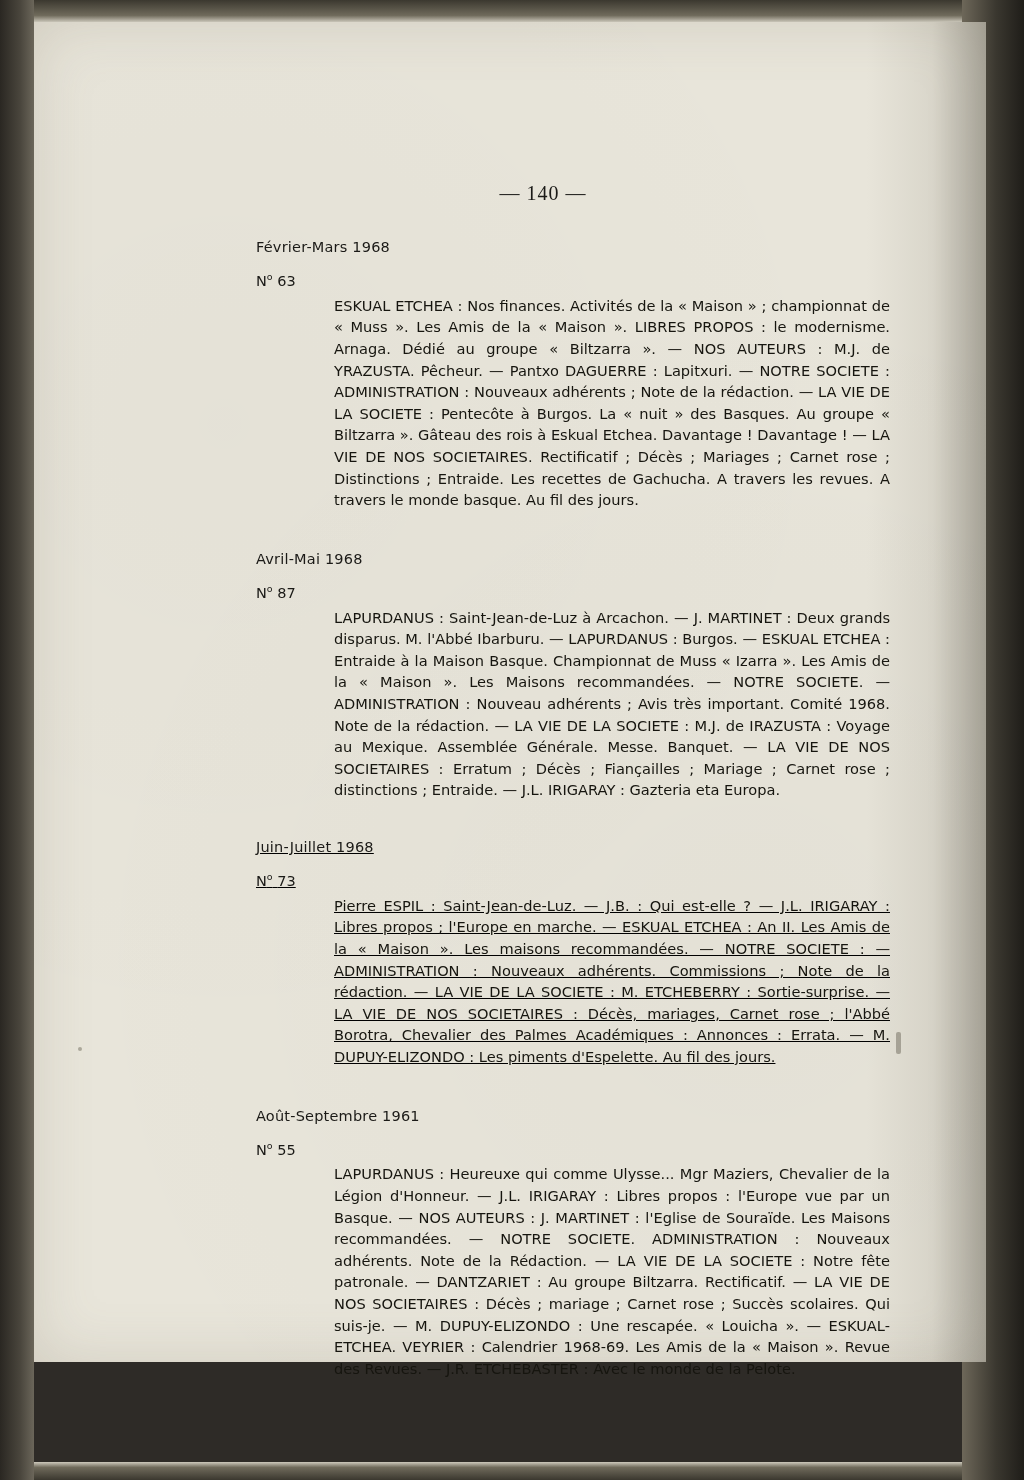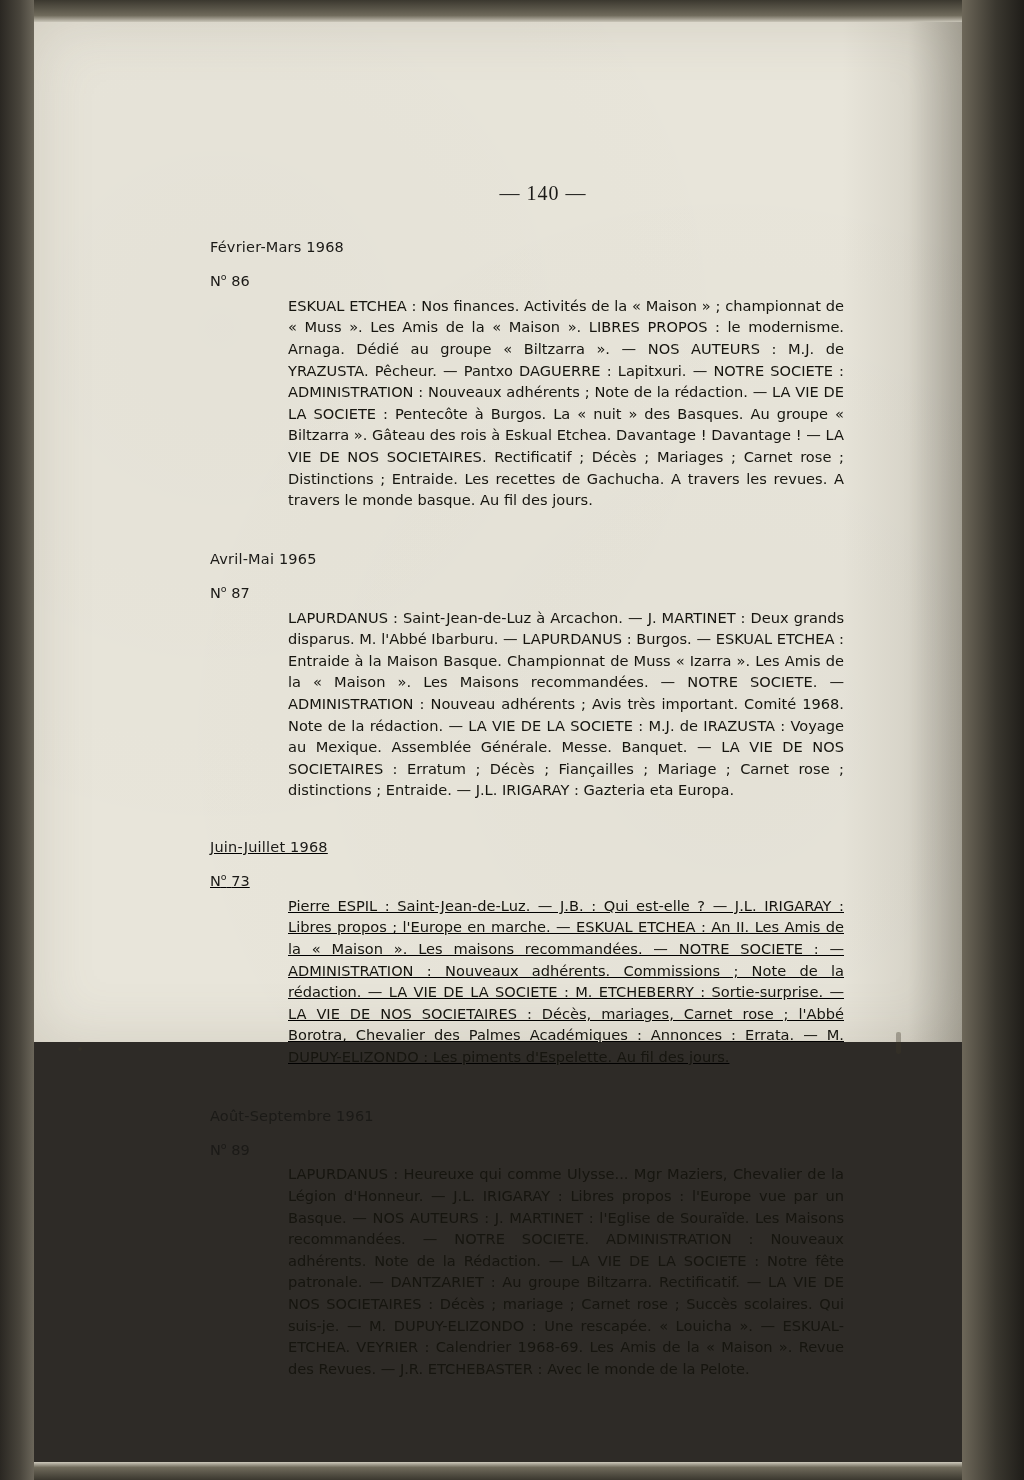--- a/index.html
+++ b/index.html
@@ -31,26 +31,27 @@
     position: absolute;
     right: 0; top: 0;
     width: 62px; height: 1480px;
     background: linear-gradient(to left, #1f1d19 0%, #3a372f 45%, #6d6759 100%);
   }
   .page {
     position: absolute;
     left: 34px;
     top: 22px;
     width: 928px;
-    height: 1020px;
+    height: 1340px;
     background: #e8e5da;
     background-image:
        radial-gradient(circle at 20% 30%, rgba(0,0,0,0.015) 0%, rgba(0,0,0,0) 55%),
        radial-gradient(circle at 75% 70%, rgba(0,0,0,0.02) 0%, rgba(0,0,0,0) 60%);
     box-shadow: inset 0 0 60px rgba(120,112,92,0.20);
+    padding-left: 24px;
   }
   
   .page:after {
     content: "";
     position: absolute;
     right: 0; top: 0;
     width: 120px; height: 100%;
     background: linear-gradient(to right, rgba(90,84,68,0) 0%, rgba(90,84,68,0.10) 55%, rgba(60,56,44,0.35) 100%);
     pointer-events: none;
   }
@@ -76,20 +77,21 @@
     text-align: center;
     font-size: 20px;
     letter-spacing: 1px;
     margin-top: 160px;
     margin-left: 26px;
     color: #1b1a17;
     font-family: "Liberation Serif", serif;
   }
   .entry {
     margin-top: 32px;
+    margin-left: 46px;
   }
   .entry-date {
     font-family: "DejaVu Sans", sans-serif;
     font-size: 14.5px;
     color: #1b1a17;
     letter-spacing: 0.2px;
     margin-bottom: 16px;
   }
   .entry-number {
     font-family: "DejaVu Sans", sans-serif;
@@ -138,44 +140,44 @@
     <div class="speck" style="left:44px; top:1025px; width:4px; height:4px;"></div>
     <div class="speck" style="left:862px; top:1010px; width:5px; height:22px; border-radius:2px;"></div>
 
     <div class="content">
 
       <div class="folio">— 140 —</div>
 
       <div class="entry sp-top-1">
         <div class="entry-date">Février-Mars 1968</div>
         <div class="entry-number">
-          <span>N</span><sup>o</sup>&nbsp;<span>86</span>
+          <span>N</span><sup>o</sup>&nbsp;<span>63</span>
         </div>
         <div class="entry-body">ESKUAL ETCHEA : Nos finances. Activités de la « Maison » ; championnat de « Muss ». Les Amis de la « Maison ». LIBRES PROPOS : le modernisme. Arnaga. Dédié au groupe « Biltzarra ». — NOS AUTEURS : M.J. de YRAZUSTA. Pêcheur. — Pantxo DAGUERRE : Lapitxuri. — NOTRE SOCIETE : ADMINISTRATION : Nouveaux adhérents ; Note de la rédaction. — LA VIE DE LA SOCIETE : Pentecôte à Burgos. La « nuit » des Basques. Au groupe « Biltzarra ». Gâteau des rois à Eskual Etchea. Davantage ! Davantage ! — LA VIE DE NOS SOCIETAIRES. Rectificatif ; Décès ; Mariages ; Carnet rose ; Distinctions ; Entraide. Les recettes de Gachucha. A travers les revues. A travers le monde basque. Au fil des jours.</div>
       </div>
 
       <div class="entry sp-top-2">
-        <div class="entry-date">Avril-Mai 1965</div>
+        <div class="entry-date">Avril-Mai 1968</div>
         <div class="entry-number">
           <span>N</span><sup>o</sup>&nbsp;<span>87</span>
         </div>
         <div class="entry-body">LAPURDANUS : Saint-Jean-de-Luz à Arcachon. — J. MARTINET : Deux grands disparus. M. l'Abbé Ibarburu. — LAPURDANUS : Burgos. — ESKUAL ETCHEA : Entraide à la Maison Basque. Championnat de Muss « Izarra ». Les Amis de la « Maison ». Les Maisons recommandées. — NOTRE SOCIETE. —ADMINISTRATION : Nouveau adhérents ; Avis très important. Comité 1968. Note de la rédaction. — LA VIE DE LA SOCIETE : M.J. de IRAZUSTA : Voyage au Mexique. Assemblée Générale. Messe. Banquet. — LA VIE DE NOS SOCIETAIRES : Erratum ; Décès ; Fiançailles ; Mariage ; Carnet rose ; distinctions ; Entraide. — J.L. IRIGARAY : Gazteria eta Europa.</div>
       </div>
 
       <div class="entry sp-top-3">
         <div class="entry-date">Juin-Juillet 1968</div>
         <div class="entry-number">
           <span>N</span><sup>o</sup>&nbsp;<span>73</span>
         </div>
         <div class="entry-body">Pierre ESPIL : Saint-Jean-de-Luz. — J.B. : Qui est-elle ? — J.L. IRIGARAY : Libres propos ; l'Europe en marche. — ESKUAL ETCHEA : An II. Les Amis de la « Maison ». Les maisons recommandées. — NOTRE SOCIETE : — ADMINISTRATION : Nouveaux adhérents. Commissions ; Note de la rédaction. — LA VIE DE LA SOCIETE : M. ETCHEBERRY : Sortie-surprise. — LA VIE DE NOS SOCIETAIRES : Décès, mariages, Carnet rose ; l'Abbé Borotra, Chevalier des Palmes Académiques : Annonces : Errata. — M. DUPUY-ELIZONDO : Les piments d'Espelette. Au fil des jours.</div>
       </div>
 
       <div class="entry sp-top-4">
         <div class="entry-date">Août-Septembre 1961</div>
         <div class="entry-number">
-          <span>N</span><sup>o</sup>&nbsp;<span>89</span>
+          <span>N</span><sup>o</sup>&nbsp;<span>55</span>
         </div>
         <div class="entry-body">LAPURDANUS : Heureuxe qui comme Ulysse... Mgr Maziers, Chevalier de la Légion d'Honneur. — J.L. IRIGARAY : Libres propos : l'Europe vue par un Basque. — NOS AUTEURS : J. MARTINET : l'Eglise de Souraïde. Les Maisons recommandées. — NOTRE SOCIETE. ADMINISTRATION : Nouveaux adhérents. Note de la Rédaction. — LA VIE DE LA SOCIETE : Notre fête patronale. — DANTZARIET : Au groupe Biltzarra. Rectificatif. — LA VIE DE NOS SOCIETAIRES : Décès ; mariage ; Carnet rose ; Succès scolaires. Qui suis-je. — M. DUPUY-ELIZONDO : Une rescapée. « Louicha ». — ESKUAL-ETCHEA. VEYRIER : Calendrier 1968-69. Les Amis de la « Maison ». Revue des Revues. — J.R. ETCHEBASTER : Avec le monde de la Pelote.</div>
       </div>
 
     </div>
   </div>
 </div>
 
 </body></html>

